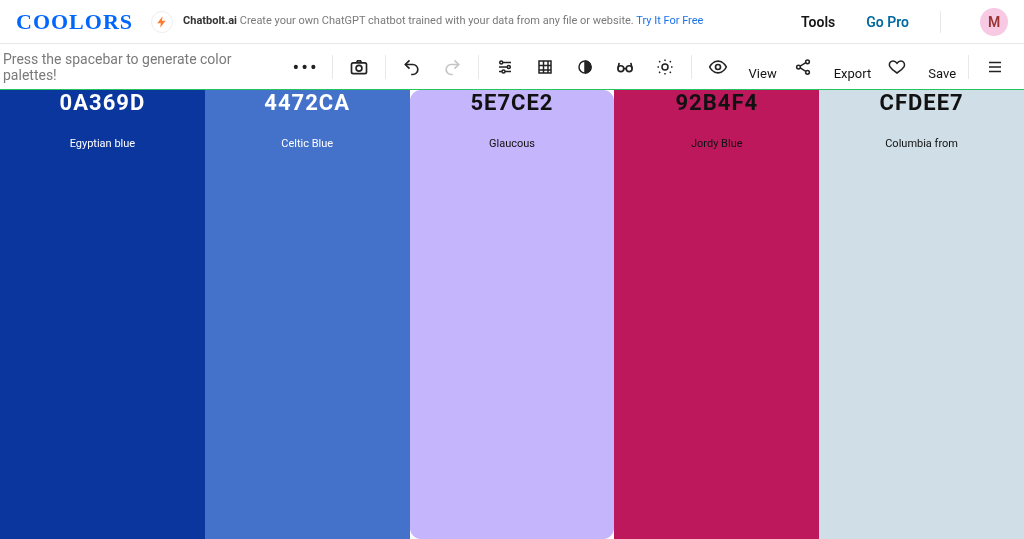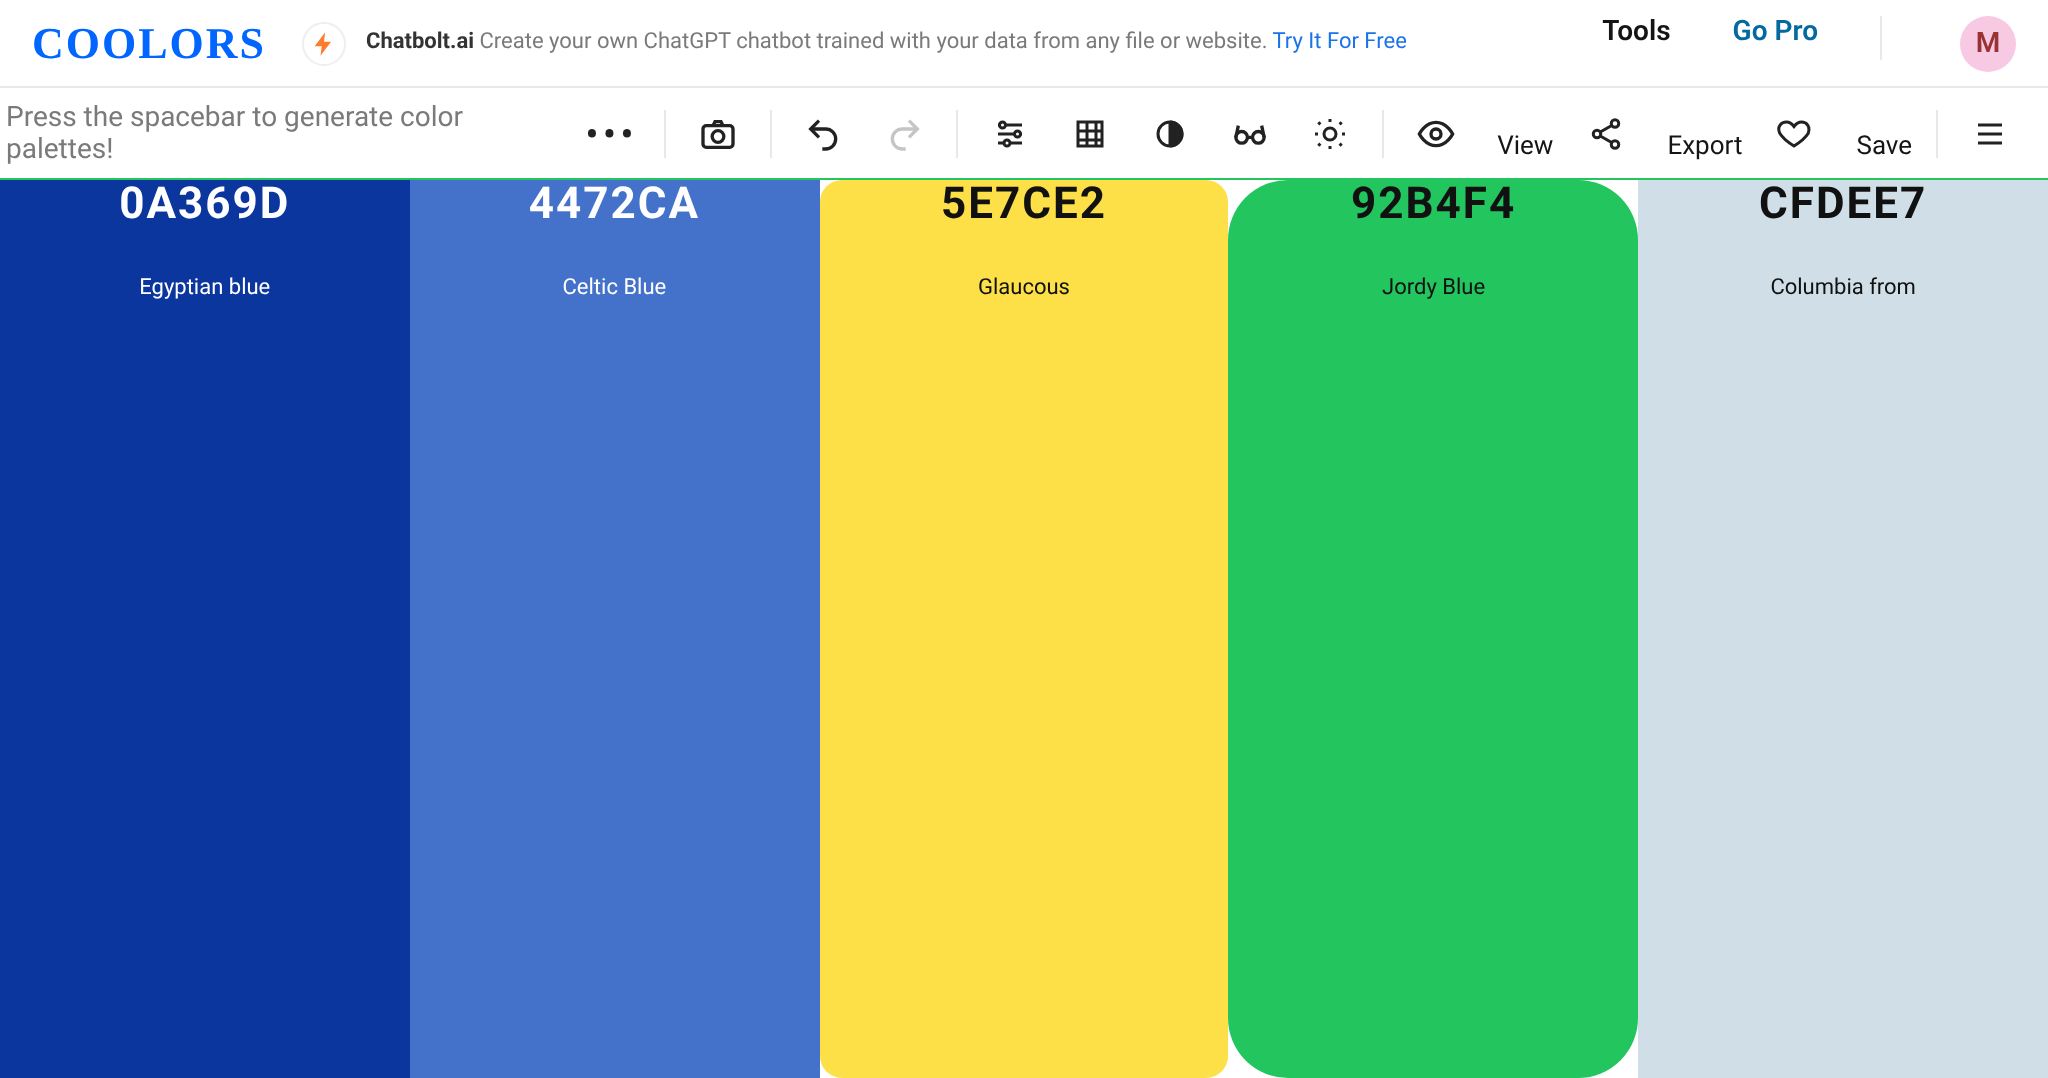--- a/index.html
+++ b/index.html
@@ -5,21 +5,21 @@
     *{margin:0;padding:0;box-sizing:border-box;font-family:-apple-system,BlinkMacSystemFont,"Segoe UI",Roboto,Arial,sans-serif}
     body{width:1024px;height:539px;overflow:hidden;background:#fff}
     
     .topbar{display:flex;align-items:center;height:44px;padding:0 16px;border-bottom:1px solid #e8e8e8;gap:18px}
     .logo{font-size:22px;font-weight:800;letter-spacing:1px;color:#0066ff;font-family:Liberation Serif, serif}
     .sponsor{display:flex;align-items:center;gap:10px}
     .sponsor-icon{width:22px;height:22px;border-radius:50%;background:#fff;border:1px solid #eee;display:flex;align-items:center;justify-content:center;color:#ff7b2e;font-size:12px}
     .sponsor-text{font-size:11px;line-height:1.35;color:#7a7a7a}
     .sponsor-title{font-weight:700;color:#333}
     .sponsor-link{color:#1a73e8}
-    .topbar-right{margin-left:auto;display:flex;gap:31px}
+    .topbar-right{margin-left:auto;display:flex;align-items:center;gap:31px}
     .tools{font-size:14px;font-weight:600;color:#151515;cursor:pointer}
     .gopro{font-size:14px;font-weight:600;color:#0369a1;cursor:pointer}
     .avatar{width:28px;height:28px;border-radius:50%;background:#f7c9e3;display:flex;align-items:center;justify-content:center;font-size:14px;font-weight:600;color:#933;cursor:pointer;margin-left:8px}
     .vdiv{width:1px;height:22px;background:#e8e8e8}
     
     .toolbar{display:flex;align-items:center;height:46px;padding:0 3px;border-bottom:1px solid #22c55e;gap:0}
     .hint{font-size:14px;color:#7a7a7a;margin-right:auto}
     .tgroup{display:flex;align-items:center;gap:12px;padding:0 12px}
     .tsep{width:1px;height:24px;background:#e8e8e8}
     .ticon{width:28px;height:28px;display:flex;align-items:center;justify-content:center;cursor:pointer;color:#222}
@@ -180,25 +180,25 @@
 
 <div class="palette" id="palette">
     <div class="swatch light" style="background: rgb(10, 54, 157);">
       <div class="hex">0A369D</div>
       <div class="cname">Egyptian blue</div>
     </div>
     <div class="swatch light" style="background: rgb(68, 114, 202);">
       <div class="hex">4472CA</div>
       <div class="cname">Celtic Blue</div>
     </div>
-    <div class="swatch dark" style="background: #fde047; border-radius: 11px;">
+    <div class="swatch dark" style="background: #c4b5fd; border-radius: 11px;">
       <div class="hex">5E7CE2</div>
       <div class="cname">Glaucous</div>
     </div>
-    <div class="swatch dark" style="background: #22c55e; border-radius: 30px;">
+    <div class="swatch dark" style="background: #be185d;">
       <div class="hex">92B4F4</div>
       <div class="cname">Jordy Blue</div>
     </div>
     <div class="swatch dark" style="background: rgb(207, 222, 231);">
       <div class="hex">CFDEE7</div>
       <div class="cname">Columbia from</div>
     </div>
   </div>
 
 </body></html>

